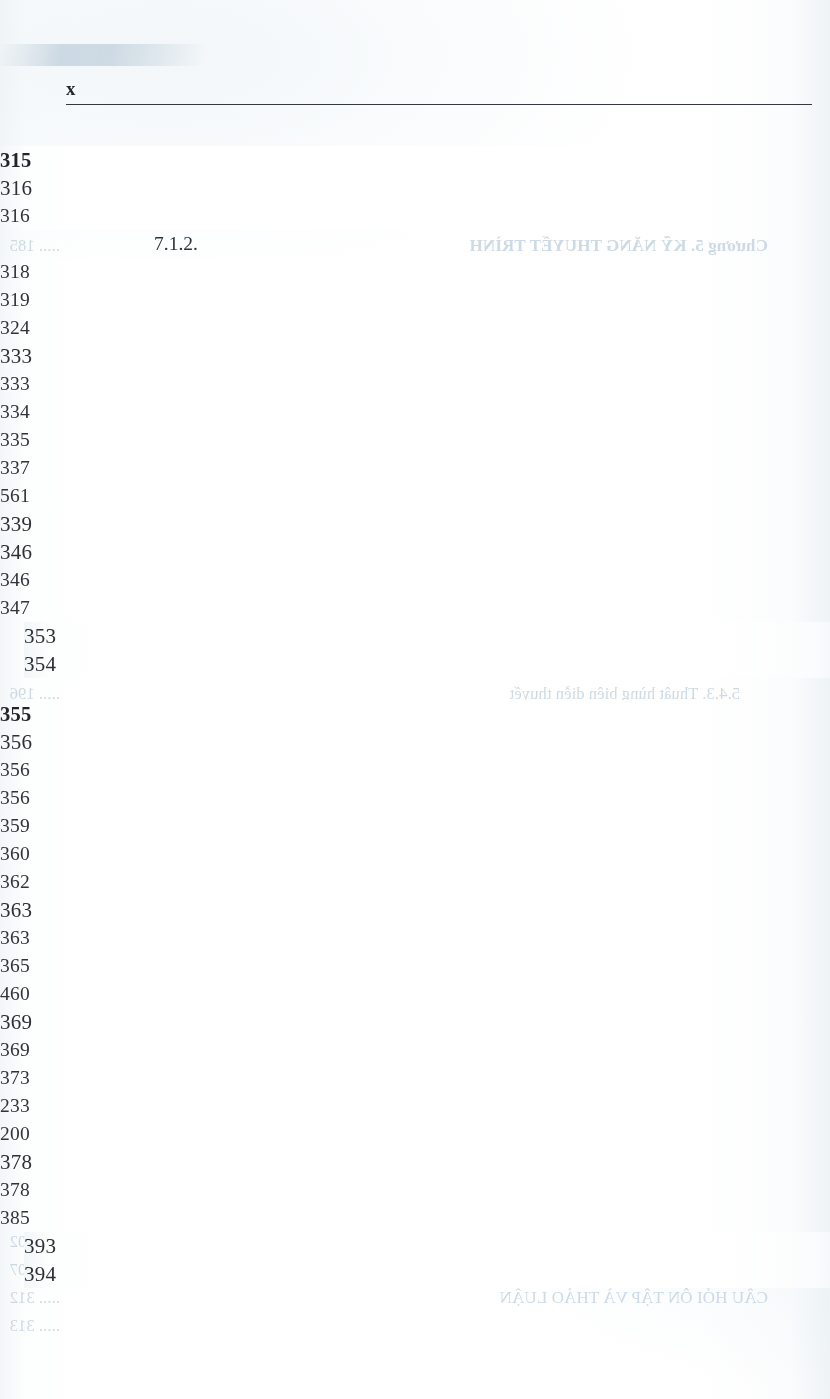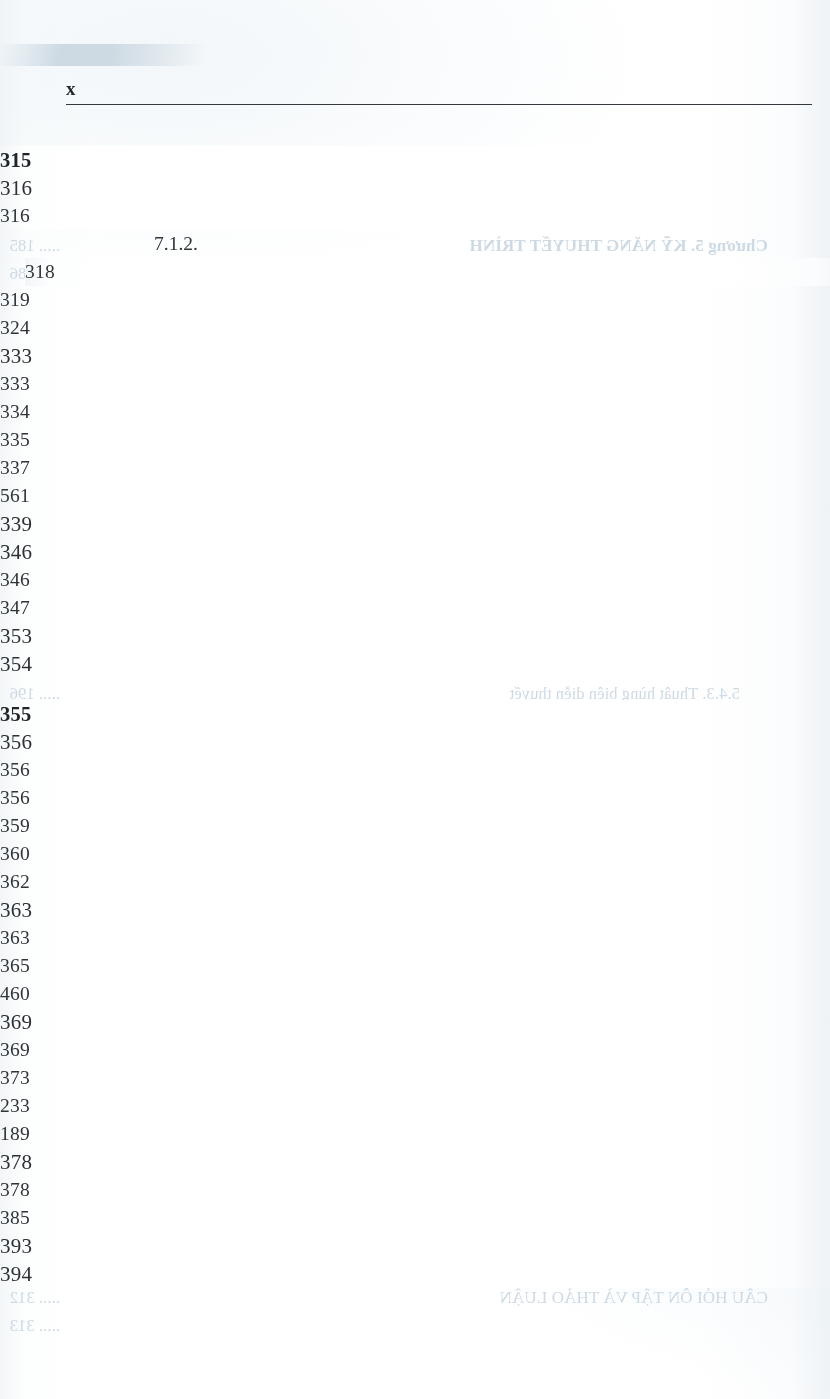--- a/index.html
+++ b/index.html
@@ -157,28 +157,28 @@
   .row.lv2 {
     padding-left: 110px;
     font-size: 19.5px;
   }
   .row.lv2 .num { margin-right: 5px; }
 
   
   .row.cont {
     padding-left: 76px;
     font-size: 19.5px;
-    margin-left: 25px;
   }
 
   
   .row.plain {
     padding-left: 102px;
     font-size: 21px;
     color: #2c3135;
+    margin-left: 24px;
   }
 
   
   .gap-chapter { height: 22px; }
 </style>
 </head>
 <body>
 
 <div class="page"></div>
 <div class="scan-tint"></div>
@@ -462,21 +462,21 @@
     <div class="row lv2">
       <span class="num">8.3.3.</span>
       <span class="title">Các yếu tố ảnh hưởng tới vững chắc nhóm</span>
       <span class="leader">................................................................................................................................................................................................................................................................................................................................................................................................................</span>
       <span class="page">233</span>
     </div>
     <div class="row lv2">
       <span class="num">8.3.4.</span>
       <span class="title">Tư duy nhóm và việc ra quyết định</span>
       <span class="leader">................................................................................................................................................................................................................................................................................................................................................................................................................</span>
-      <span class="page">189</span>
+      <span class="page">200</span>
     </div>
     <div class="row lv1">
       <span class="num">8.4.</span>
       <span class="title">KỸ NĂNG CƠ BẢN CỦA LÃNH ĐẠO NHÓM</span>
       <span class="leader">................................................................................................................................................................................................................................................................................................................................................................................................................</span>
       <span class="page">378</span>
     </div>
     <div class="row lv2">
       <span class="num">8.4.1.</span>
       <span class="title">Kỹ năng lãnh đạo tổ chức nhóm</span>

